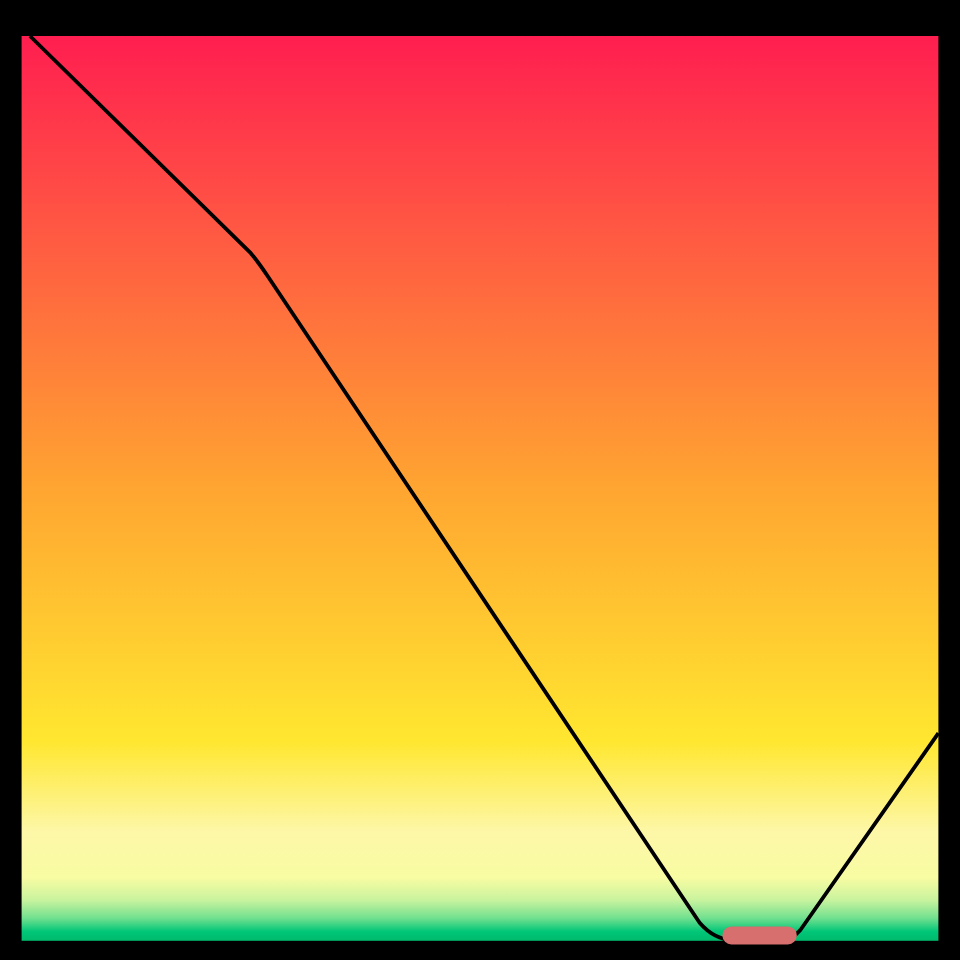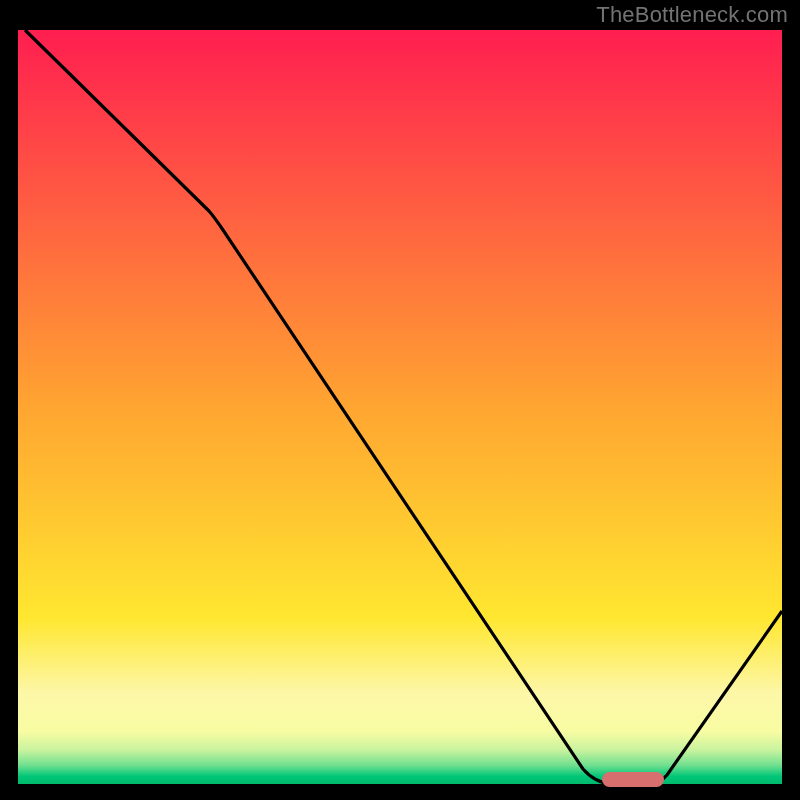--- a/index.html
+++ b/index.html
@@ -33,21 +33,20 @@
     position: absolute;
     top: 0;
     left: 0;
   }
 </style>
 </head>
 <body>
 
 <div class="frame">
 
-  <div class="watermark">TheBottleneck.com</div>
 
   <svg class="plot" width="800" height="800" viewBox="0 0 800 800">
     <defs>
       <linearGradient id="bg-grad" x1="0" y1="0" x2="0" y2="1">
         <stop offset="0%" stop-color="#ff1e50"></stop>
         <stop offset="50%" stop-color="#ffa531"></stop>
         <stop offset="78%" stop-color="#ffe730"></stop>
         <stop offset="88%" stop-color="#fdf7a8"></stop>
         <stop offset="93%" stop-color="#f8fca2"></stop>
         <stop offset="95.5%" stop-color="#c9f39e"></stop>

